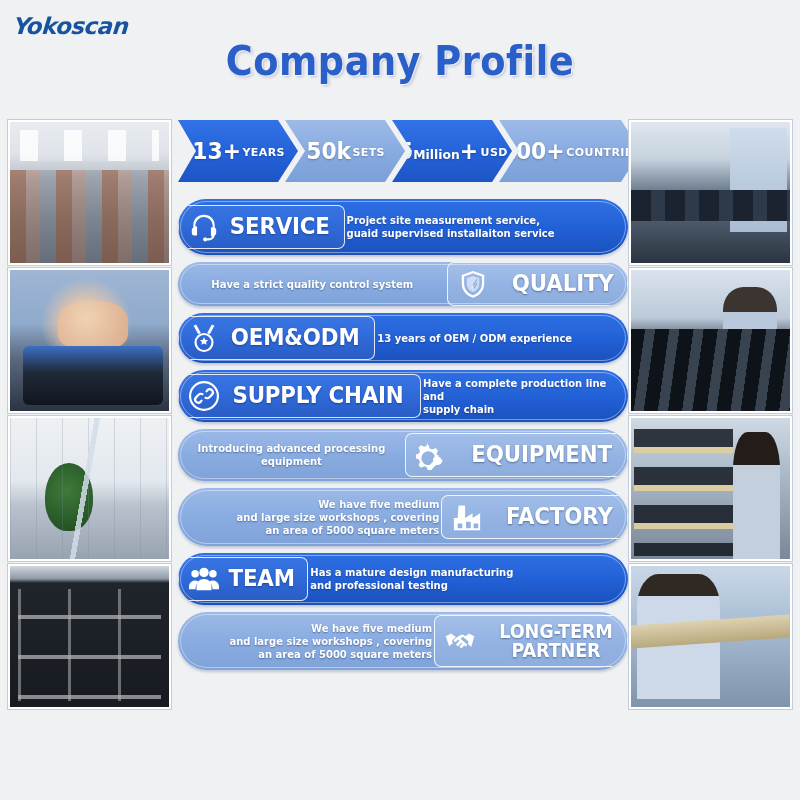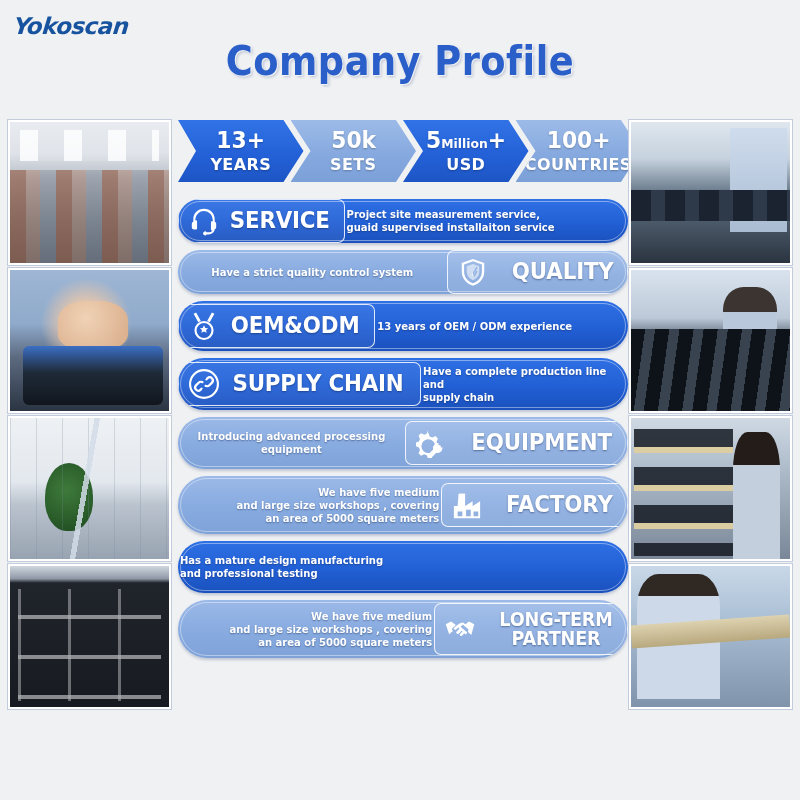--- a/index.html
+++ b/index.html
@@ -161,39 +161,39 @@
     border-radius:26% 26% 0 0;
   }
 
   
   #center { position:absolute; left:178px; top:120px; width:450px; }
 
   
   #stats { position:relative; height:72px; display:flex; }
   .chev {
     position:relative; flex:1; height:62px;
-    display:flex; flex-direction:column; align-items:center; justify-content:center;
+    display:flex; flex-direction:row; align-items:center; justify-content:center;
     color:#ffffff;
     margin-right:-13px;
     clip-path: polygon(0 0, calc(100% - 20px) 0, 100% 50%, calc(100% - 20px) 100%, 0 100%, 20px 50%);
   }
   .chev:first-child { clip-path: polygon(0 0, calc(100% - 20px) 0, 100% 50%, calc(100% - 20px) 100%, 0 100%, 18px 50%); }
   .chev.dark  { background:linear-gradient(180deg,#3173e6 0%,#2461d8 55%,#1d55c4 100%); }
   .chev.light { background:linear-gradient(180deg,#9dbbe8 0%,#86a9df 55%,#7ba0d8 100%); }
   .chev-num {
     font-family:"DejaVu Sans", sans-serif;
     font-weight:bold; font-size:23px; line-height:1;
     transform:scaleX(0.95);
     text-shadow:0 1px 2px rgba(0,0,0,.25);
     white-space:nowrap;
   }
   .chev-num .sm { font-size:13px; }
   .chev-label {
     font-family:"DejaVu Sans", sans-serif;
-    font-weight:bold; font-size:16px; letter-spacing:.4px; margin-top:3px;
+    font-weight:bold; font-size:11px; letter-spacing:.4px; margin-top:3px;
     text-shadow:0 1px 2px rgba(0,0,0,.25);
     white-space:nowrap;
   }
 
   
   .row {
     position:relative; width:450px;
     border-radius:32px;
     display:flex; align-items:center;
     margin-top:7px;
@@ -236,21 +236,21 @@
     font-weight:bold; color:#ffffff;
     font-size:10px; line-height:1.3;
     padding:0 2px;
     text-shadow:0 1px 1.5px rgba(20,40,80,.45);
     position:relative; z-index:2;
     white-space:pre-line;
   }
   .desc.right-align { text-align:right; }
   .desc.center-align { text-align:center; }
 
-  .row.r-service   { height:44px; }
+  .row.r-service   { height:56px; }
   .row.r-quality   { height:44px; }
   .row.r-oem       { height:50px; }
   .row.r-equipment { height:52px; }
   .row.r-supply    { height:52px; }
   .row.r-factory   { height:58px; }
   .row.r-team      { height:52px; }
   .row.r-partner   { height:58px; }
 </style>
 </head>
 <body>
@@ -368,20 +368,32 @@
           <span class="badge-icon">
             <svg viewBox="0 0 32 32">
               <path d="M2 30h28V12l-8 5V12l-8 5V4H8l-1 13H2v13zm4-7h5v5H6v-5zm9-2h5v7h-5v-7zm8 2h5v5h-5v-5z"></path>
               <path d="M7 4h7l-1 13H6L7 4z"></path>
             </svg>
           </span>
           <span class="badge-text">FACTORY</span>
         </div>
       </div>
       <div class="row dark r-team">
+        <div class="badge">
+          <span class="badge-icon">
+            <svg viewBox="0 0 32 32">
+              <circle cx="6.5" cy="10.5" r="4"></circle>
+              <circle cx="25.5" cy="10.5" r="4"></circle>
+              <circle cx="16" cy="9" r="5"></circle>
+              <path d="M0 24c0-4 3.2-6.5 6.5-6.5 1.4 0 2.7.4 3.8 1.2A10 10 0 0 0 7 25v2H0v-3zm32 0v3h-7v-2a10 10 0 0 0-3.3-6.3 6.3 6.3 0 0 1 3.8-1.2C28.8 17.5 32 20 32 24z"></path>
+              <path d="M16 16c4.4 0 8 3 8 7.5V28H8v-4.5C8 19 11.6 16 16 16z"></path>
+            </svg>
+          </span>
+          <span class="badge-text">TEAM</span>
+        </div>
         <div class="desc ">Has a mature design manufacturing
 and professional testing</div>
       </div>
       <div class="row light r-partner">
         <div class="desc right-align">We have five  medium
 and large size workshops , covering
 an area of 5000 square meters</div>
         <div class="badge">
           <span class="badge-icon">
             <svg viewBox="0 0 40 32">

